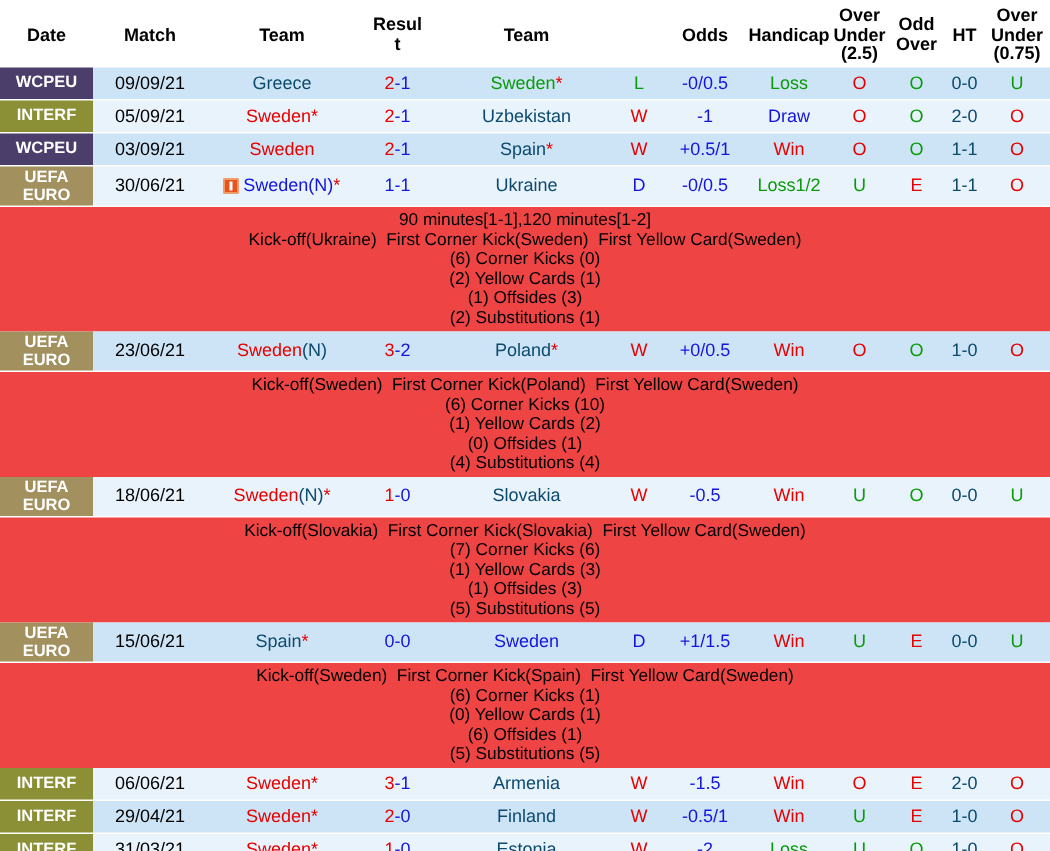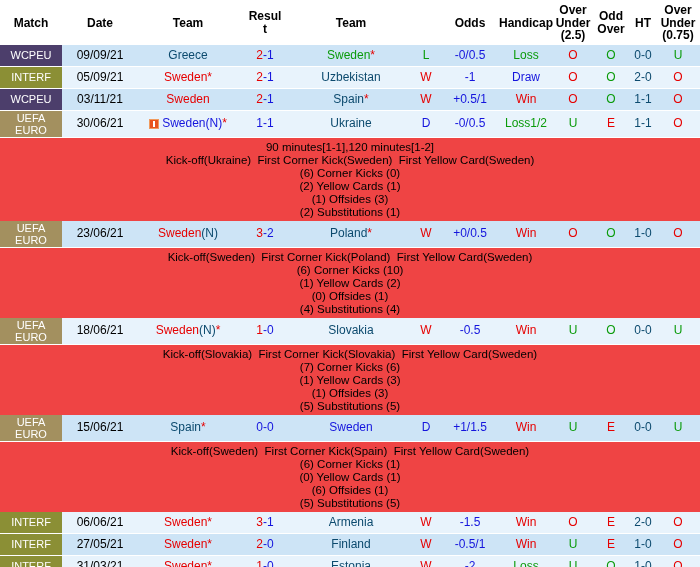--- a/index.html
+++ b/index.html
@@ -18,21 +18,21 @@
   .th-break{word-break:break-all;padding:0 9px;}
 
   .trow{min-height:21px;margin-bottom:1px;}
   .cell{
     display:flex;align-items:center;justify-content:center;text-align:center;
     font-size:12px;line-height:13px;padding:0 1px;
   }
   .dark  .cell{background:#cde4f6;}
   .light .cell{background:#e8f3fc;}
   .cell.badge{
-    color:#fff;font-weight:normal;font-size:11px;line-height:12px;
+    color:#fff;font-weight:bold;font-size:11px;line-height:12px;
     padding:1px 2px;align-self:stretch;
   }
   .dark .cell.badge,.light .cell.badge{background:transparent;}
   .badge.wcpeu{background:#4c3e6b !important;}
   .badge.interf{background:#8b8f35 !important;}
   .badge.uefa{background:#a3905f !important;}
 
   .c-red{color:#e60000;}
   .c-blue{color:#1414dd;}
   .c-green{color:#0a9b0a;}
@@ -49,22 +49,22 @@
     display:inline-flex;align-items:center;justify-content:center;
     margin-right:3px;flex:none;box-sizing:border-box;
   }
   .card-icon .bar{width:2px;height:6px;background:#fff;display:block;}
 </style>
 </head>
 <body>
 
 <div class="page">
   <div class="thead">
+    <div class="th">Date</div>
     <div class="th">Match</div>
-    <div class="th">Date</div>
     <div class="th">Team</div>
     <div class="th th-break">Result</div>
     <div class="th">Team</div>
     <div class="th"></div>
     <div class="th">Odds</div>
     <div class="th">Handicap</div>
     <div class="th">Over Under (2.5)</div>
     <div class="th">Odd Over</div>
     <div class="th">HT</div>
     <div class="th">Over Under (0.75)</div>
@@ -109,21 +109,21 @@
         <div class="cell c-red">W</div>
         <div class="cell c-blue">-1</div>
         <div class="cell c-blue">Draw</div>
         <div class="cell c-red">O</div>
         <div class="cell c-green">O</div>
         <div class="cell c-black">2-0</div>
         <div class="cell c-red">O</div>
       </div>
       <div class="trow dark">
         <div class="cell badge wcpeu">WCPEU</div>
-        <div class="cell">03/11/21</div>
+        <div class="cell">03/09/21</div>
         <div class="cell">
           <span class="c-red">Sweden</span>
         </div>
         <div class="cell">
           <span class="c-red">2</span>
           <span class="c-blue">-1</span>
         </div>
         <div class="cell">
           <span class="c-black">Spain</span>
           <span class="c-red">*</span>
@@ -273,21 +273,21 @@
         <div class="cell c-red">W</div>
         <div class="cell c-blue">-1.5</div>
         <div class="cell c-red">Win</div>
         <div class="cell c-red">O</div>
         <div class="cell c-red">E</div>
         <div class="cell c-black">2-0</div>
         <div class="cell c-red">O</div>
       </div>
       <div class="trow dark">
         <div class="cell badge interf">INTERF</div>
-        <div class="cell">27/05/21</div>
+        <div class="cell">29/04/21</div>
         <div class="cell">
           <span class="c-red">Sweden</span>
           <span class="c-red">*</span>
         </div>
         <div class="cell">
           <span class="c-red">2</span>
           <span class="c-blue">-0</span>
         </div>
         <div class="cell">
           <span class="c-black">Finland</span>

